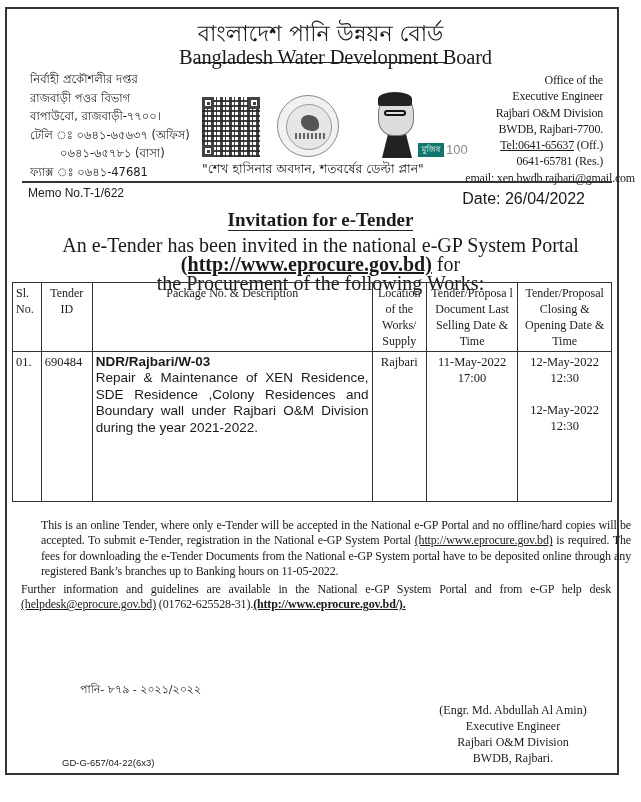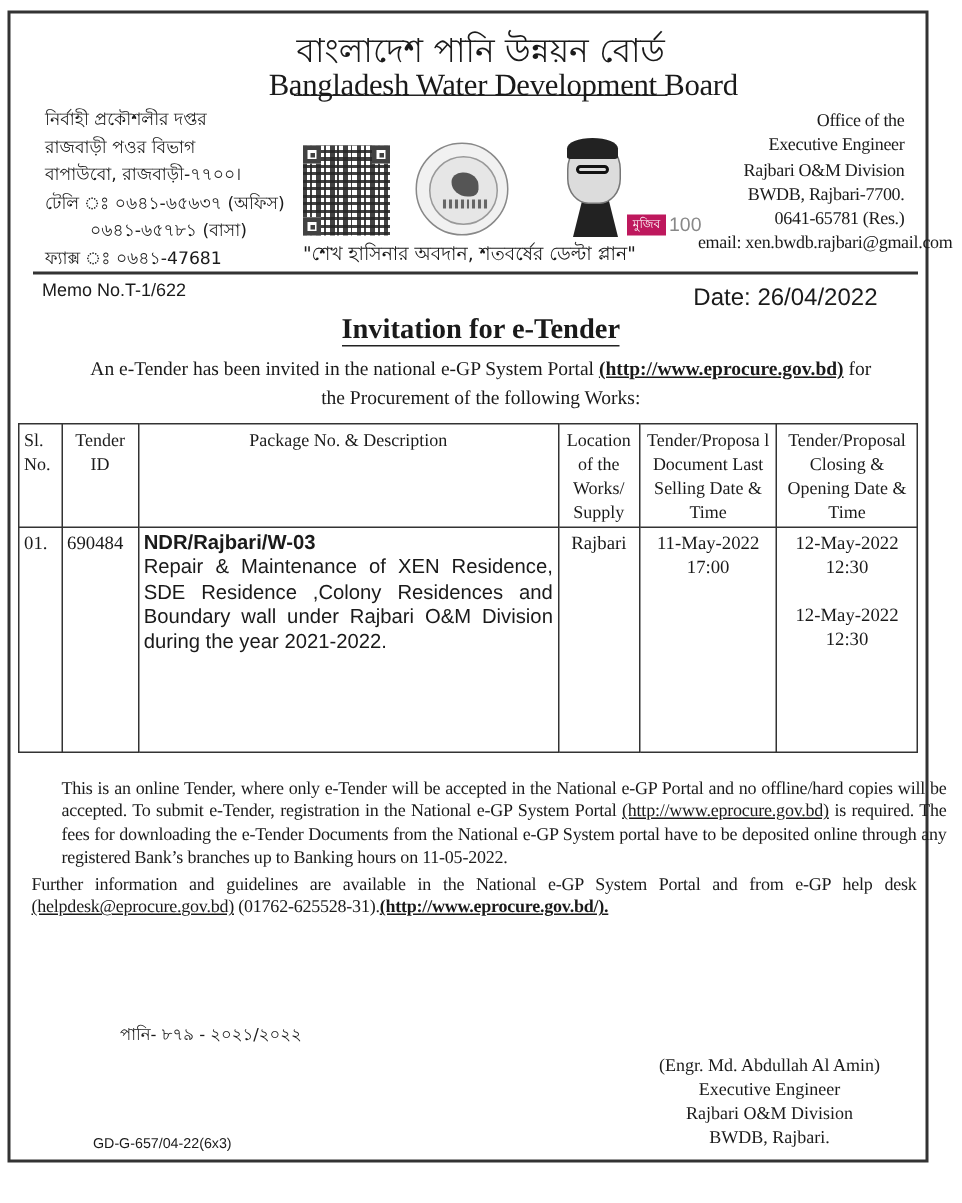--- a/index.html
+++ b/index.html
@@ -28,29 +28,29 @@
   .seal{left:277px;top:95px;width:62px;height:62px;border-radius:50%;border:1.5px solid #888;background:#f1f1f1;box-sizing:border-box;}
   .seal .inner{position:absolute;left:8px;top:8px;width:44px;height:44px;border-radius:50%;border:1px solid #999;background:#e6e6e6;}
   .seal .map{position:absolute;left:14px;top:10px;width:18px;height:16px;background:#555;border-radius:40% 55% 30% 60%;}
   .seal .dam{position:absolute;left:8px;top:28px;width:30px;height:6px;background:repeating-linear-gradient(90deg,#666 0 2px,#ddd 2px 4px);}
   .portrait{left:370px;top:92px;width:52px;height:66px;}
   .portrait .head{position:absolute;left:8px;top:2px;width:34px;height:40px;border-radius:45% 45% 40% 40%;background:#dcdcdc;border:1px solid #777;}
   .portrait .hair{position:absolute;left:8px;top:0px;width:34px;height:14px;border-radius:50% 50% 10% 10%;background:#222;}
   .portrait .glasses{position:absolute;left:14px;top:18px;width:22px;height:6px;border:2px solid #111;border-radius:3px;box-sizing:border-box;}
   .portrait .body{position:absolute;left:12px;top:42px;width:30px;height:24px;background:#222;clip-path:polygon(20% 0,80% 0,100% 100%,0 100%);}
   .mujib{left:418px;top:143px;height:14px;display:flex;align-items:flex-end;gap:2px;}
-  .mujib .blk{width:26px;height:14px;background:#be185d;color:#fff;font-size:8px;line-height:14px;text-align:center;font-family:"DejaVu Sans",sans-serif;}
+  .mujib .blk{width:26px;height:14px;background:#0f766e;color:#fff;font-size:8px;line-height:14px;text-align:center;font-family:"DejaVu Sans",sans-serif;}
   .mujib .num{font-size:13px;color:#888;font-family:"Liberation Sans",sans-serif;line-height:14px;}
   .slogan{left:202px;top:160px;font-family:"DejaVu Sans",sans-serif;font-size:12.5px;white-space:nowrap;}
   .hr{left:22px;top:181px;width:590px;height:0;border-top:2px solid #333;}
   .memo{left:28px;top:186px;font-size:12px;}
   .date{right:56px;top:190px;font-size:16px;}
   .inv-title{left:0;width:641px;top:209px;text-align:center;font-size:19px;font-weight:bold;}
   .inv-title span{border-bottom:1.5px solid #222;}
-  .intro{left:0;width:641px;top:236px;text-align:center;font-size:13px;line-height:19px;}
+  .intro{left:0;width:641px;top:236px;text-align:center;font-size:20px;line-height:19px;}
   .intro b{text-decoration:underline;}
   table.tender{position:absolute;left:12px;top:282px;width:600px;height:220px;border-collapse:collapse;table-layout:fixed;}
   table.tender th, table.tender td{border:1.2px solid #333;vertical-align:top;font-weight:normal;padding:2px 3px;}
   table.tender th{font-size:12px;line-height:16px;text-align:center;height:64px;}
   table.tender td{font-size:12.5px;line-height:16px;}
   .c-sl{width:27px;} .c-id{width:48px;} .c-pkg{width:263px;} .c-loc{width:51px;} .c-sell{width:86px;} .c-close{width:88px;}
   td.center{text-align:center;}
   .pkg-no{font-family:"Liberation Sans",sans-serif;font-weight:bold;font-size:13.5px;}
   .pkg-desc{font-family:"Liberation Sans",sans-serif;font-size:13.5px;line-height:16.5px;text-align:justify;}
   .gap{height:16px;}
@@ -100,20 +100,21 @@
 <div class="abs mujib">
   <div class="blk">মুজিব</div>
   <div class="num">100</div>
 </div>
 
 <div class="abs right-block serif">
   <div>Office of the</div>
   <div>Executive Engineer</div>
   <div>Rajbari O&amp;M Division</div>
   <div>BWDB, Rajbari-7700.</div>
+  <div><span class="u">Tel:0641-65637</span><span> (Off.)</span></div>
   <div>0641-65781 (Res.)</div>
   <div style="margin-right:-32px;">email: xen.bwdb.rajbari@gmail.com</div>
 </div>
 
 <div class="abs slogan">"শেখ হাসিনার অবদান, শতবর্ষের ডেল্টা প্লান"</div>
 
 <div class="abs hr"></div>
 <div class="abs memo sans">Memo No.T-1/622</div>
 <div class="abs date sans">Date: 26/04/2022</div>
 

